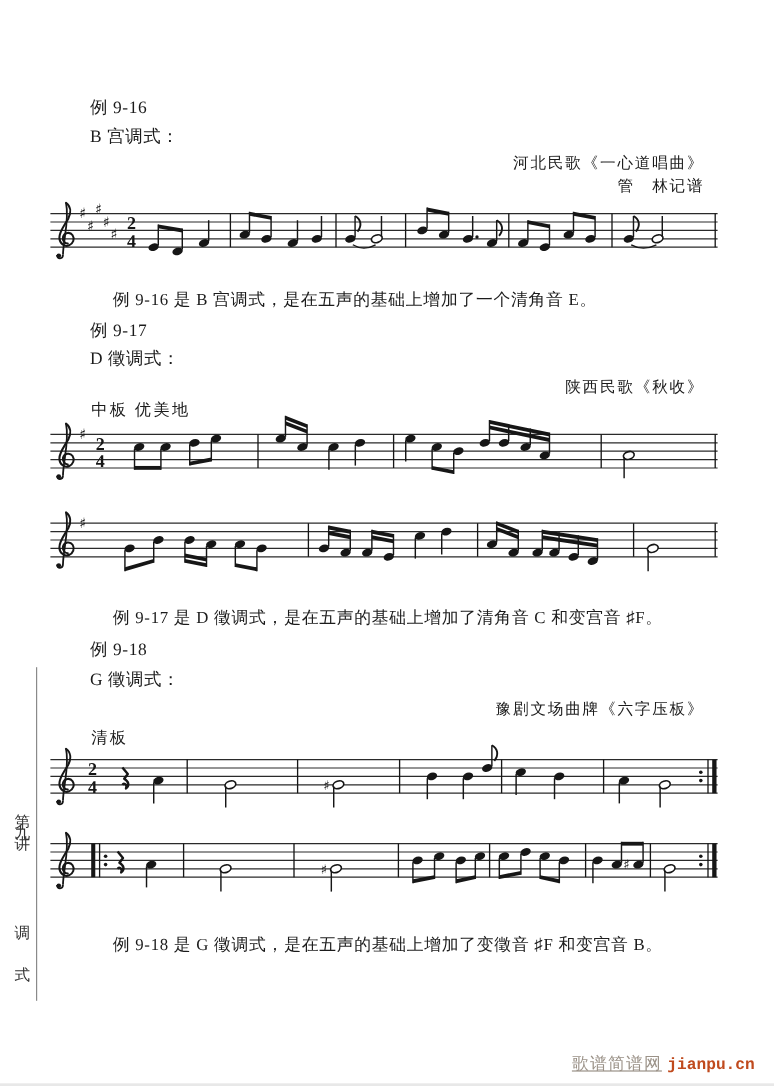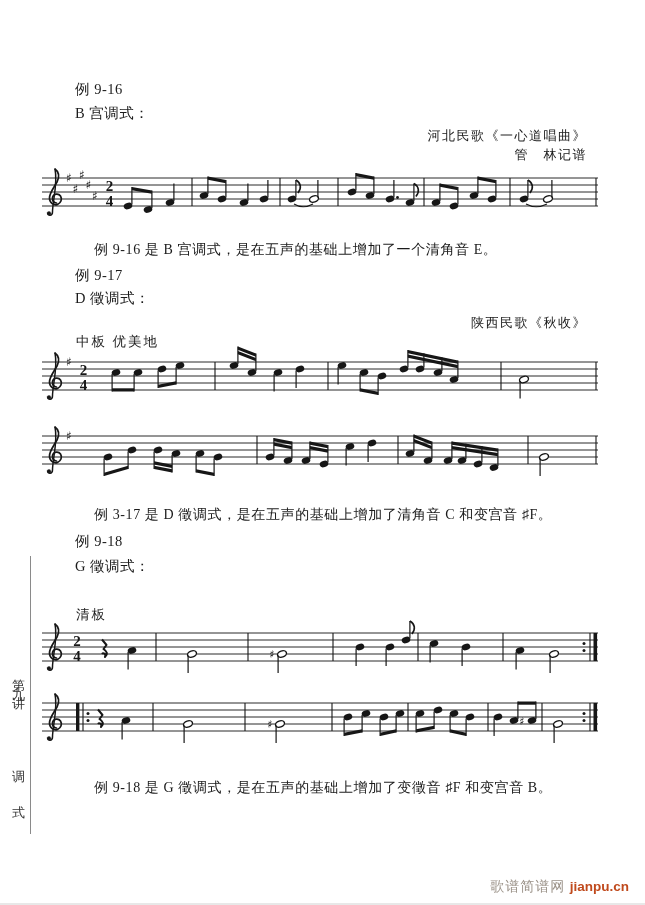--- a/index.html
+++ b/index.html
@@ -8,22 +8,22 @@
   .t{position:absolute;white-space:nowrap;}
   .h{font-size:14.5px;letter-spacing:.5px;}
   .cap{font-size:14px;letter-spacing:.6px;margin-left:19px;}
   .src{font-size:13px;letter-spacing:1.5px;right:58px;text-align:right;}
   .tempo{font-size:13.5px;font-weight:normal;letter-spacing:2px;}
   .staffbox{position:absolute;}
   .vrule{position:absolute;left:30px;top:556px;width:1px;height:278px;background:#8a8a8a;}
   .vtxt{position:absolute;left:9px;writing-mode:vertical-rl;font-size:13px;color:#333;}
   .vchap{letter-spacing:9px;}
   .wm{position:absolute;top:878px;right:16px;font-size:14px;letter-spacing:1px;}
-  .wm-site{color:#9b9288;}
-  .wm-url{color:#c04a1d;font-family:Liberation Sans, sans-serif;font-size:13.5px;font-weight:bold;letter-spacing:0;}
+  .wm-site{color:#9b9288;text-decoration:underline;}
+  .wm-url{color:#c04a1d;font-family:Liberation Mono, monospace;font-size:13.5px;font-weight:bold;letter-spacing:0;}
 </style>
 </head>
 <body>
 
 <div id="page">
 
   <div class="t h" style="left:75px;top:80px">例 9-16</div>
   <div class="t h" style="left:75px;top:104px">B 宫调式：</div>
   <div class="t src" style="top:127px">河北民歌《一心道唱曲》</div>
   <div class="t src" style="top:146px">管　林记谱</div>
@@ -228,24 +228,25 @@
         <ellipse cx="368" cy="45.5" rx="4.4" ry="3.1" transform="rotate(-18 368 45.5)" fill="#161616" stroke="#161616" stroke-width="0"></ellipse>
         <ellipse cx="386" cy="52.5" rx="4.4" ry="3.1" transform="rotate(-18 386 52.5)" fill="#161616" stroke="#161616" stroke-width="0"></ellipse>
         <ellipse cx="406" cy="52.5" rx="4.4" ry="3.1" transform="rotate(-18 406 52.5)" fill="#161616" stroke="#161616" stroke-width="0"></ellipse>
         <ellipse cx="420" cy="52.5" rx="4.4" ry="3.1" transform="rotate(-18 420 52.5)" fill="#161616" stroke="#161616" stroke-width="0"></ellipse>
         <ellipse cx="436" cy="56" rx="4.4" ry="3.1" transform="rotate(-18 436 56)" fill="#161616" stroke="#161616" stroke-width="0"></ellipse>
         <ellipse cx="452" cy="59.5" rx="4.4" ry="3.1" transform="rotate(-18 452 59.5)" fill="#161616" stroke="#161616" stroke-width="0"></ellipse>
         <ellipse cx="502" cy="49" rx="4.6" ry="3.1" transform="rotate(-18 502 49)" fill="#fff" stroke="#161616" stroke-width="1.4"></ellipse>
         <line x1="498.1" y1="50.5" x2="498.1" y2="68" stroke="#161616" stroke-width="1.2"></line>
       </svg>
     </div>
-  <div class="t cap" style="left:75px;top:506px">例 3-17 是 D 徵调式，是在五声的基础上增加了清角音 C 和变宫音 ♯F。</div>
+  <div class="t cap" style="left:75px;top:506px">例 9-17 是 D 徵调式，是在五声的基础上增加了清角音 C 和变宫音 ♯F。</div>
 
   <div class="t h" style="left:75px;top:532px">例 9-18</div>
   <div class="t h" style="left:75px;top:557px">G 徵调式：</div>
+  <div class="t src" style="top:582px">豫剧文场曲牌《六字压板》</div>
   <div class="t tempo" style="left:76px;top:606px">清板</div>
   <div class="staffbox" id="staff-3" style="left: 42px; top: 605px;">
       <svg width="558" height="86" style="overflow:visible;display:block">
         <line x1="0" y1="28" x2="556" y2="28" stroke="#2a2a2a" stroke-width="1"></line>
         <line x1="0" y1="35" x2="556" y2="35" stroke="#2a2a2a" stroke-width="1"></line>
         <line x1="0" y1="42" x2="556" y2="42" stroke="#2a2a2a" stroke-width="1"></line>
         <line x1="0" y1="49" x2="556" y2="49" stroke="#2a2a2a" stroke-width="1"></line>
         <line x1="0" y1="56" x2="556" y2="56" stroke="#2a2a2a" stroke-width="1"></line>
         <path d="M 13 19 C 17 22 17.5 27 15 32 C 11 39 7.5 43 7.5 48 C 7.5 53 12 56 15.5 54.5 C 19 53 20.5 49 18.5 46 C 16.5 43 11.5 43.5 10.5 47.5 C 9.8 50.5 12 53 14.5 53" fill="none" stroke="#161616" stroke-width="1.7" stroke-linecap="round"></path>
         <path d="M 13 19 C 14.5 26 13.5 38 12 48 C 11 55 10.5 59 10.5 62" fill="none" stroke="#161616" stroke-width="1.5"></path>

